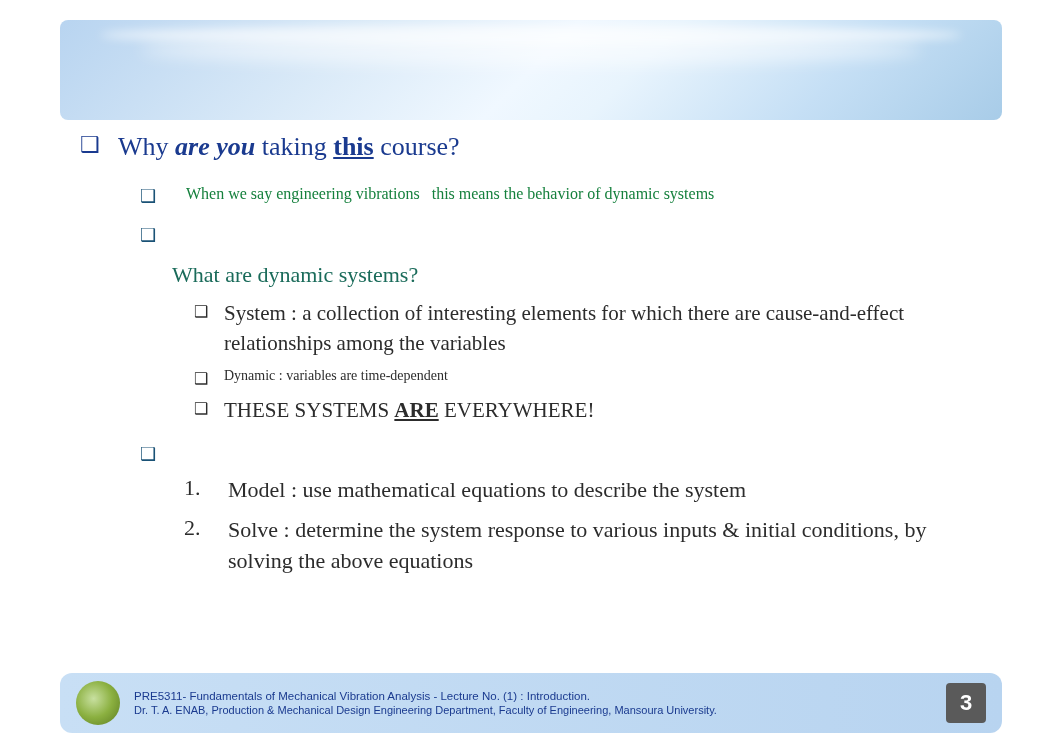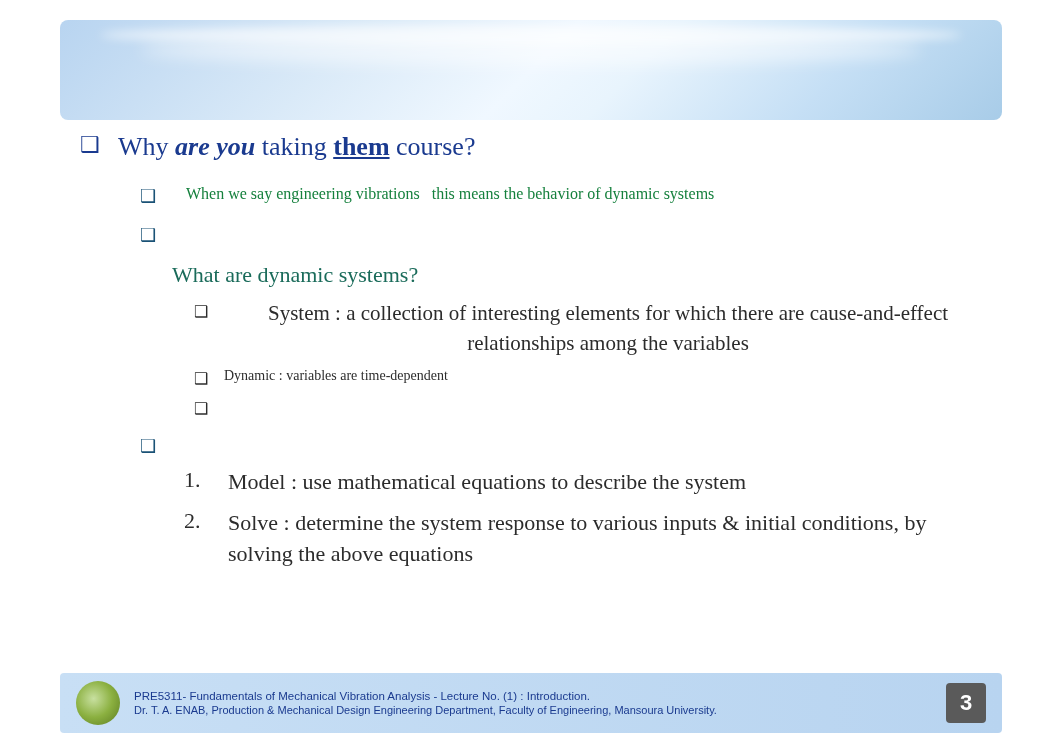--- a/index.html
+++ b/index.html
@@ -50,21 +50,21 @@
     }
 
     
     .footer {
       position: absolute;
       bottom: 20px;
       left: 60px;
       right: 60px;
       height: 60px;
       background: linear-gradient(to right, #c8dff5, #b8d4f0);
-      border-radius: 4px;
+      border-radius: 12px;
       display: flex;
       align-items: center;
       padding: 0 16px;
     }
 
     .footer-logo {
       width: 44px;
       height: 44px;
       border-radius: 50%;
       background: radial-gradient(circle at 40% 40%, #c8e0a0, #8bb040, #5a7a20);
@@ -108,21 +108,21 @@
 <body>
 
 <div class="header-banner"></div>
 
 <div style="position:absolute; top:130px; left:80px; right:70px; bottom:130px;">
 
   <div style="display:flex; align-items:flex-start; margin-bottom:18px;">
     <span style="font-size:22px; color:#1a3a8f; margin-right:16px; margin-top:2px; min-width:22px;">❑</span>
     <span style="font-size:26px; color:#1a3a8f; line-height:1.3;">
       Why <span style="font-weight:bold; font-style:italic;">are you</span> taking
-      <span style="font-weight:bold; text-decoration:underline;">them</span>
+      <span style="font-weight:bold; text-decoration:underline;">this</span>
       <span style="font-weight:normal;">course?</span>
     </span>
   </div>
 
   <div style="margin-left:60px;">
 
     <div style="display:flex; align-items:flex-start; margin-bottom:14px;">
       <span style="font-size:18px; color:#1a5276; margin-right:14px; margin-top:3px; min-width:18px;">❑</span>
       <span style="font-size:16px; color:#15803d; line-height:1.45; text-align:justify;margin-left:14px;">
         When we say engineering vibrations&nbsp;&nbsp; this means the behavior of dynamic systems
@@ -131,30 +131,33 @@
 
     <div style="display:flex; align-items:flex-start; margin-bottom:10px;">
       <span style="font-size:18px; color:#1a5276; margin-right:14px; margin-top:3px; min-width:18px;">❑</span>
       <span style="font-size:22px; color:#1a6b5a; line-height:1.3;margin-top:40px;">What are dynamic systems?</span>
     </div>
 
     <div style="margin-left:54px; margin-bottom:14px;">
 
       <div style="display:flex; align-items:flex-start; margin-bottom:8px;">
         <span style="font-size:16px; color:#2c2c2c; margin-right:14px; margin-top:3px; min-width:16px;">❑</span>
-        <span style="font-size:21px; color:#2c2c2c; line-height:1.4;text-align:center;">System : a collection of interesting elements for which there are cause-and-effect relationships among the variables</span>
+        <span style="font-size:21px; color:#2c2c2c; line-height:1.4;">System : a collection of interesting elements for which there are cause-and-effect relationships among the variables</span>
       </div>
 
       <div style="display:flex; align-items:flex-start; margin-bottom:8px;">
         <span style="font-size:16px; color:#2c2c2c; margin-right:14px; margin-top:3px; min-width:16px;">❑</span>
         <span style="font-size:14px; color:#2c2c2c; line-height:1.4;">Dynamic : variables are time-dependent</span>
       </div>
 
       <div style="display:flex; align-items:flex-start; margin-bottom:8px;">
         <span style="font-size:16px; color:#2c2c2c; margin-right:14px; margin-top:3px; min-width:16px;">❑</span>
+        <span style="font-size:21px; color:#2c2c2c; line-height:1.4;">
+          THESE SYSTEMS <span style="font-weight:bold; text-decoration:underline;">ARE</span> EVERYWHERE!
+        </span>
       </div>
 
     </div>
 
     <div style="display:flex; align-items:flex-start; margin-bottom:10px;">
       <span style="font-size:18px; color:#1a5276; margin-right:14px; margin-top:3px; min-width:18px;">❑</span>
     </div>
 
     <div style="margin-left:44px;">
 

